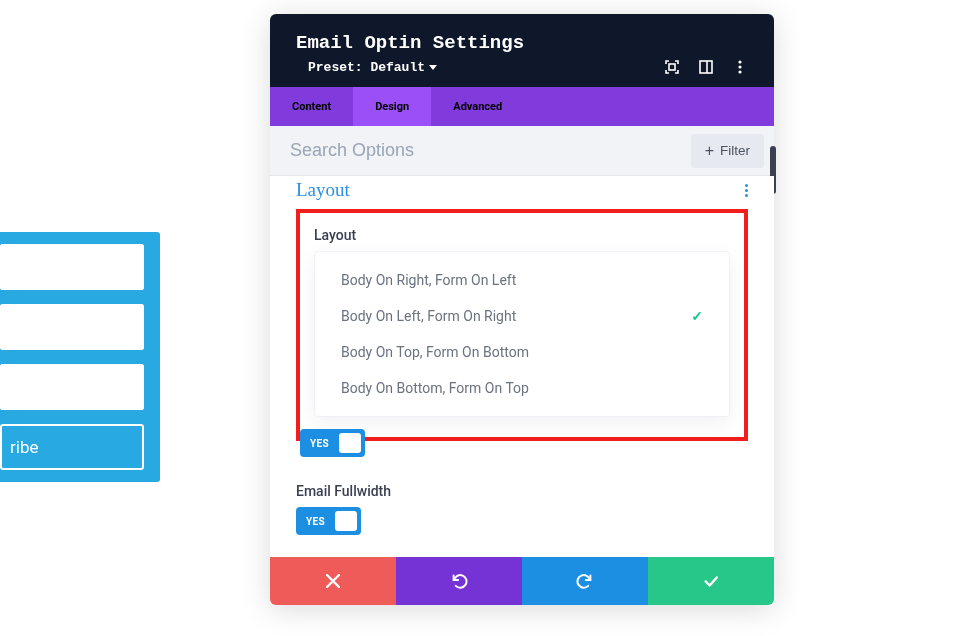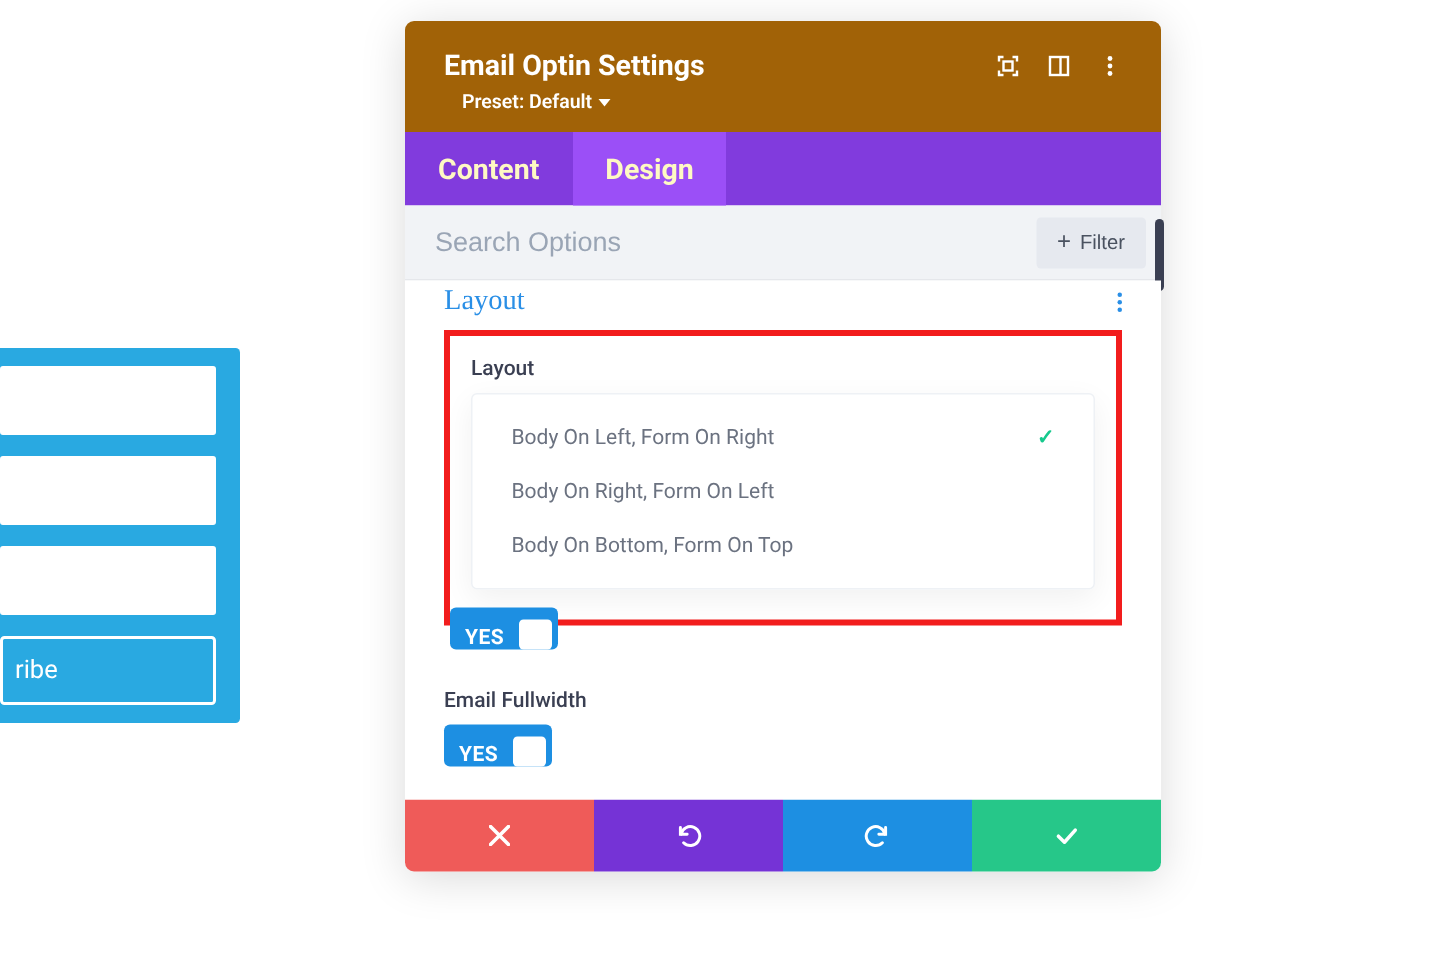--- a/index.html
+++ b/index.html
@@ -6,29 +6,29 @@
 html, body { width: 960px; height: 636px; font-family: -apple-system, BlinkMacSystemFont, "Segoe UI", Roboto, Helvetica, Arial, sans-serif; background: #fff; overflow: hidden; }
 
 
 .optin-preview { position: absolute; top: 232px; left: 0; width: 160px; background: #29a9e1; padding: 12px 16px 12px 0; border-radius: 0 3px 3px 0; }
 .optin-preview .field { height: 46px; background: #fff; border: 1px solid #fff; margin-bottom: 14px; border-radius: 2px; }
 .optin-preview .btn { height: 46px; border: 2px solid #fff; background: #29a9e1; color: #fff; font-size: 17px; display: flex; align-items: center; padding-left: 8px; border-radius: 3px; }
 
 
 .panel { position: absolute; top: 14px; left: 270px; width: 504px; background: #fff; box-shadow: 0 4px 30px rgba(0,0,0,.15); border-radius: 6px; overflow: visible; }
 
-.panel-header { background: #a16207; color:#fff; padding: 18px 26px 12px; border-radius: 6px 6px 0 0; display:flex; justify-content:space-between; align-items:flex-start;}
+.panel-header { background: #0f172a; color:#fff; padding: 18px 26px 12px; border-radius: 6px 6px 0 0; display:flex; justify-content:space-between; align-items:flex-end;font-family:Liberation Mono, monospace;}
 .panel-header .titles .title { font-size: 19px; font-weight: 700; }
 .panel-header .titles .preset { font-size: 13px; font-weight: 600; margin-top: 6px; display:flex; align-items:center; gap:4px;margin-left:12px;}
 .panel-header .header-actions{display:flex; gap:18px; align-items:center; padding-top:4px;}
 .panel-header .hi{width:16px;height:16px;cursor:pointer;}
 .panel-header svg{display:block;}
 
 .tabs { display:flex; background:#813bdd; }
-.tab { padding: 13px 22px ; font-size:19px; font-weight:700; color:#fef9c3; cursor:pointer;}
+.tab { padding: 13px 22px ; font-size:11px; font-weight:700; color:#000000; cursor:pointer;}
 .tab.active{ background:#9b4ff7;}
 
 .search-row{ display:flex; align-items:center; background:#f1f3f6; border-bottom:1px solid #e5e7eb;}
 .search-row input{ flex:1; border:none; background:transparent; padding:14px 20px; font-size:18px; color:#7a8696; outline:none;}
 .search-row input::placeholder{color:#9aa5b5;}
 .filter-btn{ background:#e6e9ef; border:none; padding:9px 14px; margin:6px 10px 6px 0; font-size:13.5px; color:#4a5260; cursor:pointer; border-radius:3px; display:flex; align-items:center; gap:6px;}
 .filter-btn .plus{font-size:16px; line-height:1; font-weight:400;}
 .scroll-thumb{ position:absolute; right:-2px; top:132px; width:6px; height:48px; background:#3a3f52; border-radius:3px;}
 
 .body{ padding: 3px 26px 22px; background:#fff; position:relative;}
@@ -36,21 +36,21 @@
 .section-title{ color:#2a8fe6; font-size:19px; font-family:Georgia,'Times New Roman',serif; }
 .section-menu{color:#2a8fe6;font-size:18px;line-height:1;cursor:pointer; letter-spacing:1px;}
 .section-menu span{display:block;width:3px;height:3px;border-radius:50%;background:#2a8fe6;margin:2px 0;}
 
 .highlight-box{ border:4px solid #f21d1d; padding: 10px 14px 20px; margin-top:6px; position:relative; background:#fff;}
 .field-label{ font-size:14px; color:#3a3f52; font-weight:500; margin:4px 0 8px;}
 .dropdown{ border:1px solid #eef1f5; border-radius:4px; padding:10px 8px; box-shadow:0 6px 20px rgba(0,0,0,.06);}
 .opt{ padding:10px 18px; font-size:14px; color:#6b7280; display:flex; justify-content:space-between; align-items:center; cursor:pointer;}
 .opt .check{color:#16c98d; font-weight:700;}
 
-.toggle-yes{display:inline-flex;align-items:flex-end;background:#1d8fe2;color:#fff;border-radius:4px;height:28px;font-size:14px;font-weight:700;}
+.toggle-yes{display:inline-flex;align-items:center;background:#1d8fe2;color:#fff;border-radius:4px;height:28px;font-size:10px;font-weight:700;}
 .toggle-yes .txt{padding:0 8px 0 10px;letter-spacing:.3px;}
 .toggle-yes .knob{width:22px;height:20px;background:#fff;border-radius:3px;margin:0 4px 0 2px;}
 
 .field-block{margin-top:24px;}
 
 .footer{display:flex;}
 .footer .fbtn{flex:1;height:48px;display:flex;align-items:center;justify-content:center;color:#fff;cursor:pointer;}
 .fbtn.red{background:#ef5b59;border-radius:0 0 0 6px;}
 .fbtn.purple{background:#7533d6;}
 .fbtn.blue{background:#1d8fe2;}
@@ -101,20 +101,21 @@
             <circle cx="8" cy="8" r="1.6"></circle>
             <circle cx="8" cy="13" r="1.6"></circle>
           </svg>
       </span>
     </div>
   </div>
 
   <div class="tabs">
     <div class="tab">Content</div>
     <div class="tab active">Design</div>
+    <div class="tab">Advanced</div>
   </div>
 
   <div class="search-row">
     <input type="text" placeholder="Search Options" style="">
     <button class="filter-btn">
       <span class="plus">+</span>
       <span>Filter</span>
     </button>
   </div>
   <div class="scroll-thumb"></div>
@@ -126,25 +127,28 @@
           <span></span>
           <span></span>
           <span></span>
         </div>
     </div>
 
     <div class="highlight-box">
       <div class="field-label">Layout</div>
       <div class="dropdown">
         <div class="opt">
+          <span>Body On Right, Form On Left</span>
+        </div>
+        <div class="opt">
           <span>Body On Left, Form On Right</span>
           <span class="check">✓</span>
         </div>
         <div class="opt">
-          <span>Body On Right, Form On Left</span>
+          <span>Body On Top, Form On Bottom</span>
         </div>
         <div class="opt">
           <span>Body On Bottom, Form On Top</span>
         </div>
       </div>
     </div>
 
     <div style="position:relative;height:18px;">
       <div class="toggle-yes" style="position:absolute;top:-12px;left:4px;">
         <span class="txt">YES</span>

